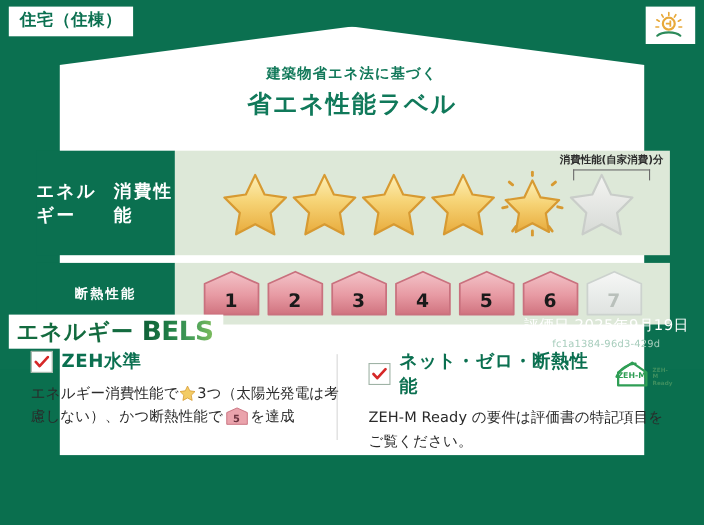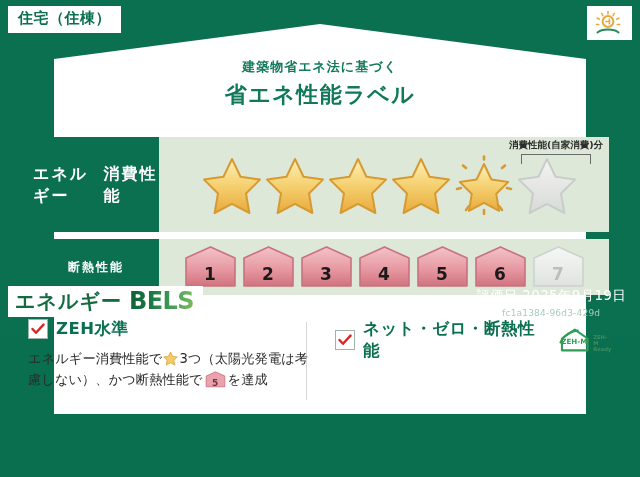--- a/index.html
+++ b/index.html
@@ -333,20 +333,21 @@
             <path d="M4 11.5 L17 2.5 L30 11.5 L30 23.5 L4 23.5 Z" fill="none" stroke="#2f9e55" stroke-width="2.1" stroke-linejoin="round"></path>
             <path d="M2.5 15.5 C6 7.5, 14 3.5, 20 3.5" fill="none" stroke="#2f9e55" stroke-width="2.1" stroke-linecap="round"></path>
             <text x="16.5" y="17" font-family="DejaVu Sans, sans-serif" font-size="7.2" font-weight="bold" fill="#2f9e55" text-anchor="middle">ZEH-M</text>
           </svg>
           <span class="zehm-ready">
             <span>ZEH-M</span><br>
             <span>Ready</span>
           </span>
         </span>
       </div>
+      <div class="crit-body">ZEH-M Ready の要件は評価書の特記項目をご覧ください。</div>
     </div>
   </div>
 
   <div class="footer">
     <div class="bels-box">
       <span class="bels-jp">エネルギー</span>
       <span class="bels-en">BELS</span>
     </div>
     <div class="bldg-name">かつ断熱性能で　邸</div>
     <div class="eval-wrap">

